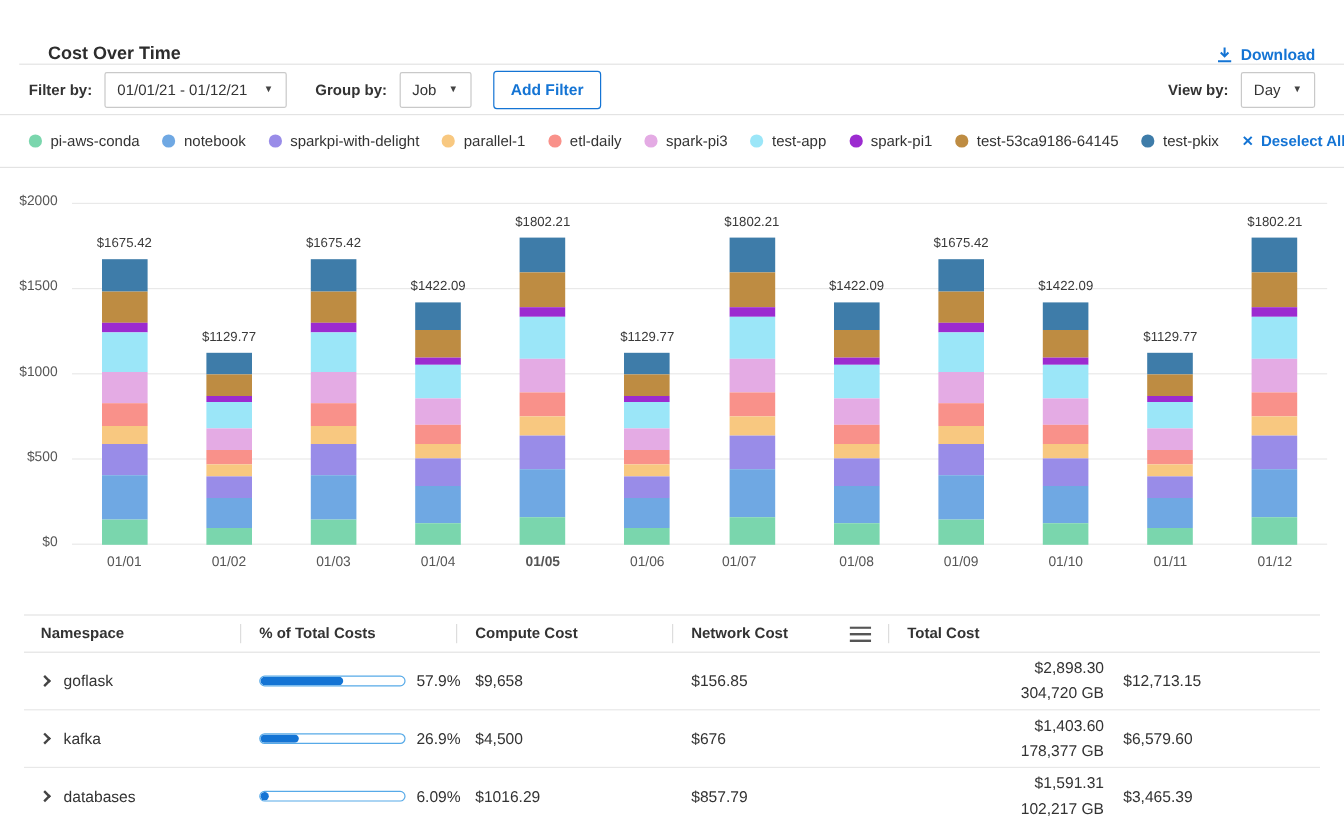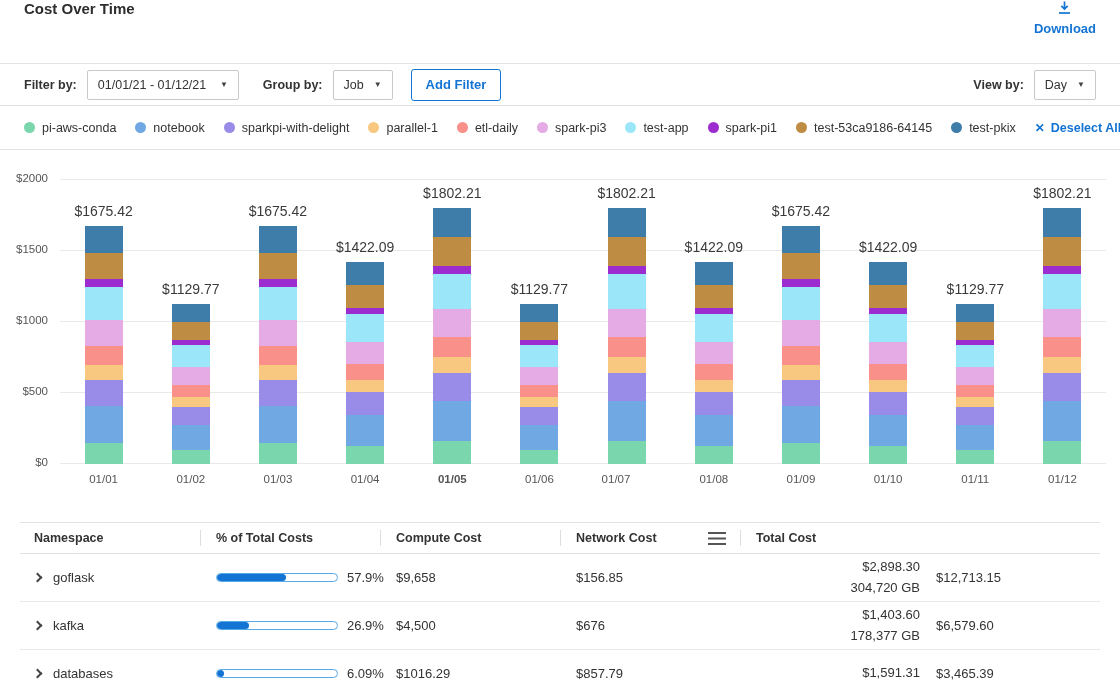--- a/index.html
+++ b/index.html
@@ -1,22 +1,22 @@
 <!DOCTYPE html>
 <html><head>
 <meta charset="utf-8">
 <style>
   * { margin:0; padding:0; box-sizing:border-box; }
   html,body { width:1120px; height:687px; overflow:hidden; }
   body { font-family:"Liberation Sans", sans-serif; background:#fff; color:#333; font-size:13px; }
 
   
-  .topbar { display:flex; justify-content:space-between; align-items:flex-start; height:64px; padding:0 24px; border-bottom:1px solid #e3e3e3; }
+  .topbar { display:flex; justify-content:space-between; align-items:flex-end; height:54px; padding:0 24px; border-bottom:1px solid #e3e3e3;margin-left:16px; }
   .title { font-size:15px; font-weight:bold; color:#2d2d2d; }
-  .download { color:#1474d4; font-weight:bold; display:flex; align-items:center; gap:6px; cursor:pointer;flex-direction:column; }
+  .download { color:#1474d4; font-weight:bold; display:flex; align-items:center; gap:6px; cursor:pointer; }
 
   
   .filterbar { display:flex; align-items:center; height:42px; padding:0 24px; border-bottom:1px solid #e3e3e3; gap:10px; }
   .flabel { font-size:12.5px; font-weight:bold; color:#333; white-space:nowrap; }
   .select { display:flex; align-items:center; justify-content:space-between; gap:10px; border:1px solid #c9c9c9; border-radius:2px; height:30px; padding:0 10px; font-size:12.5px; background:#fff; cursor:pointer; white-space:nowrap; }
   .date-select { width:152px; }
   .chev { font-size:8px; color:#444; }
   .add-filter { border:1px solid #1474d4; color:#1474d4; background:#fff; font-weight:bold; font-size:13px; border-radius:3px; height:32px; padding:0 14px; margin-left:8px; cursor:pointer; font-family:inherit; }
   .viewby { margin-left:auto; display:flex; align-items:center; gap:10px; }
 
@@ -27,21 +27,21 @@
   .deselect { margin-left:auto; color:#1474d4; font-weight:bold; font-size:12.5px; display:flex; align-items:center; gap:6px; cursor:pointer; white-space:nowrap; }
   .deselect .x { font-size:12px; }
 
   
   .chart-wrap { position:relative; height:356px; }
   .plot { position:absolute; left:60px; top:30px; width:1046px; height:284px; }
   .gridline { position:absolute; left:0; right:0; height:1px; background:#e9e9e9; }
   .ytick { position:absolute; left:0; width:48px; text-align:right; font-size:11.5px; color:#555; }
   .bar { position:absolute; bottom:0; width:38px; display:flex; flex-direction:column-reverse; }
   .seg { width:100%; }
-  .bar-label { position:absolute; width:84px; text-align:center; font-size:14px; color:#3a3a3a; }
+  .bar-label { position:absolute; width:84px; text-align:center; font-size:11px; color:#3a3a3a; }
   .xlabel { position:absolute; top:293px; width:86px; text-align:center; font-size:11.5px; color:#555; }
 
   
   .table { margin:16px 20px 0 20px; }
   .thead, .trow { display:grid; grid-template-columns:180px 180px 180px 180px 180px 1fr; }
   .thead { height:32px; align-items:center; border-top:1px solid #e3e3e3; border-bottom:1px solid #e3e3e3; font-weight:bold; font-size:12.5px; }
   .th { position:relative; height:100%; display:flex; align-items:center; padding-left:16px; }
   .th:first-child { padding-left:14px; }
   .th + .th::before { content:''; position:absolute; left:0; top:7px; bottom:7px; width:1px; background:#ddd; }
   .th .handle { margin-left:auto; margin-right:14px; display:flex; align-items:center; cursor:pointer; }
@@ -393,19 +393,20 @@
           <div class="td pct-cell">
             <span class="pbar">
               <span class="pfill" style="width:6.09%"></span>
             </span>
             <span>6.09%</span>
           </div>
           <div class="td">$1016.29</div>
           <div class="td">$857.79</div>
           <div class="td net-cell">
             <div>$1,591.31</div>
+            <div>102,217 GB</div>
           </div>
           <div class="td">$3,465.39</div>
         </div>
       </div>
   </div>
 
 </div>
 
 </body></html>

